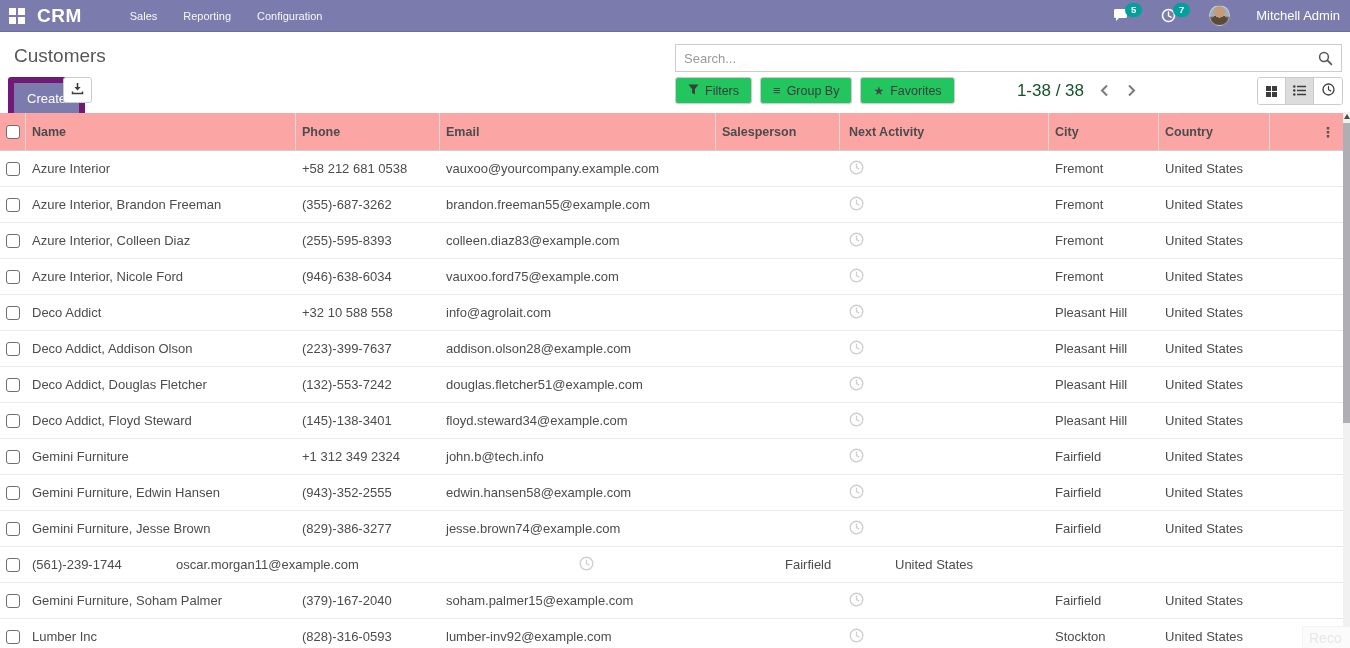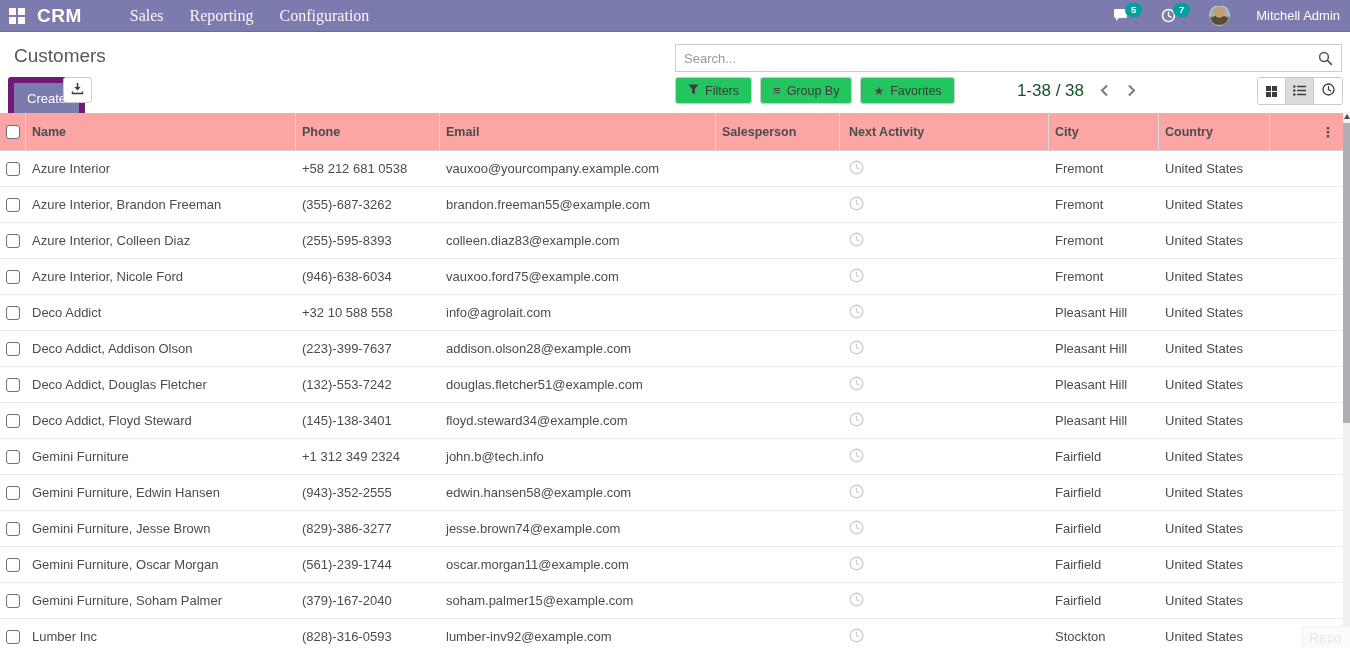--- a/index.html
+++ b/index.html
@@ -12,21 +12,21 @@
   
   .navbar {
     position:absolute; left:0; top:0; width:1350px; height:32px;
     background:#7c7bad; display:flex; align-items:center; color:#fff;
     border-bottom:1px solid rgba(0,0,0,0.12);
   }
   .apps-icon { width:16px; height:16px; margin:0 12px 0 9px; display:grid;
     grid-template-columns:7px 7px; grid-template-rows:7px 7px; gap:2px; cursor:pointer; }
   .apps-icon span { background:#fff; }
   .brand { font-size:19px; font-weight:bold; letter-spacing:0.5px; margin-right:48px; cursor:pointer; }
-  .nav-menus { display:flex; gap:26px; font-size:16px;font-family:Liberation Serif, serif; }
+  .nav-menus { display:flex; gap:26px; font-size:11px; }
   .nav-menus span { cursor:pointer; color:rgba(255,255,255,0.95); }
   .nav-right { margin-left:auto; display:flex; align-items:center; gap:10px; padding-right:10px; }
   .nav-icon-wrap { position:relative; width:26px; height:22px; cursor:pointer; margin-right:12px; }
   .nav-icon-wrap svg { position:absolute; left:0; top:3px; }
   .nav-badge {
     position:absolute; top:-2px; left:12px; min-width:17px; height:14px; padding:0 4px;
     background:#00a09d; border-radius:8px; font-size:9.5px; line-height:14px;
     text-align:center; color:#fff; font-weight:bold;
   }
   .avatar {
@@ -461,21 +461,20 @@
               </svg></span>
           </div>
           <div class="cell c-city">Fairfield</div>
           <div class="cell c-country">United States</div>
           <div class="cell c-fill"></div>
         </div>
         <div class="trow">
           <div class="cell c-check">
             <span class="cb"></span>
           </div>
-          <div class="cell c-name">Gemini Furniture, Oscar Morgan</div>
           <div class="cell c-phone">(561)-239-1744</div>
           <div class="cell c-email">oscar.morgan11@example.com</div>
           <div class="cell c-sales"></div>
           <div class="cell c-act">
             <span><svg width="15" height="15" viewBox="0 0 15 15">
                 <circle cx="7.5" cy="7.5" r="6.3" fill="none" stroke="#cfcfcf" stroke-width="1.4"></circle>
                 <path d="M7.5 4.2v3.5l2.3 1.2" fill="none" stroke="#cfcfcf" stroke-width="1.3" stroke-linecap="round"></path>
               </svg></span>
           </div>
           <div class="cell c-city">Fairfield</div>

